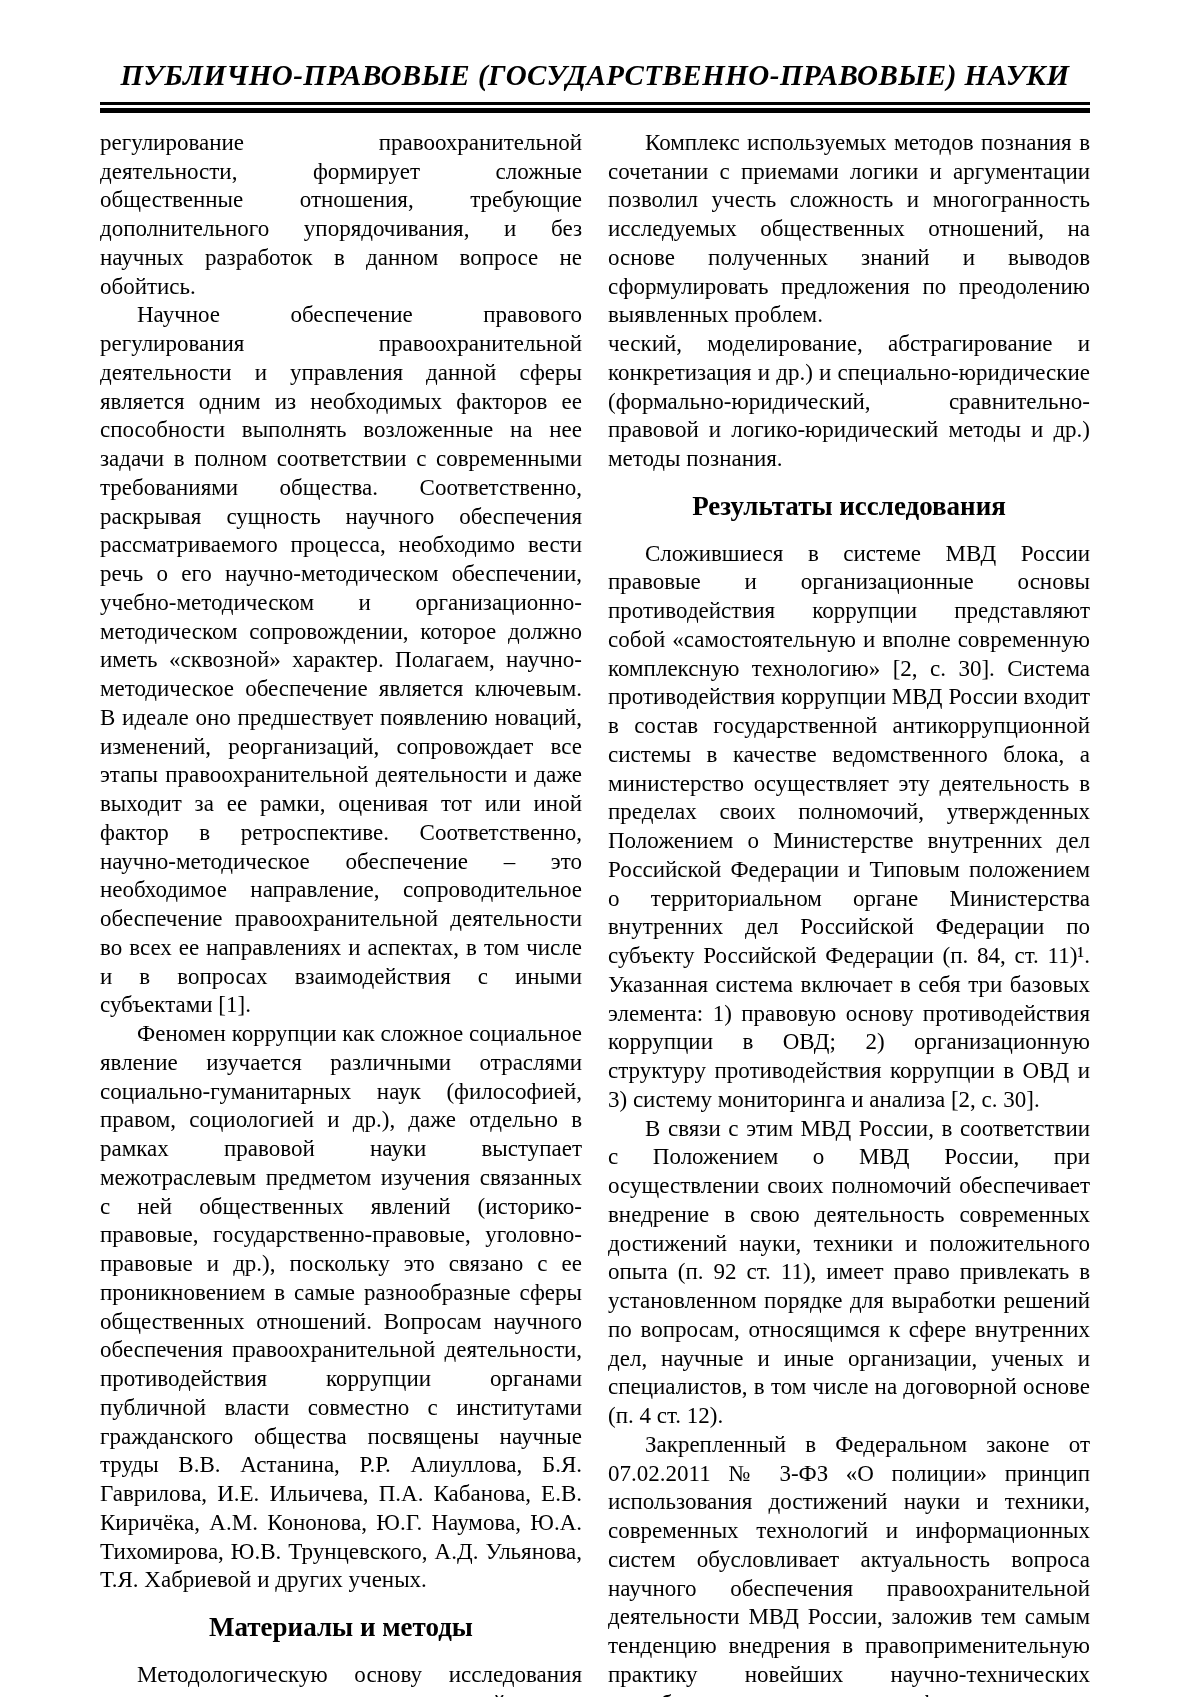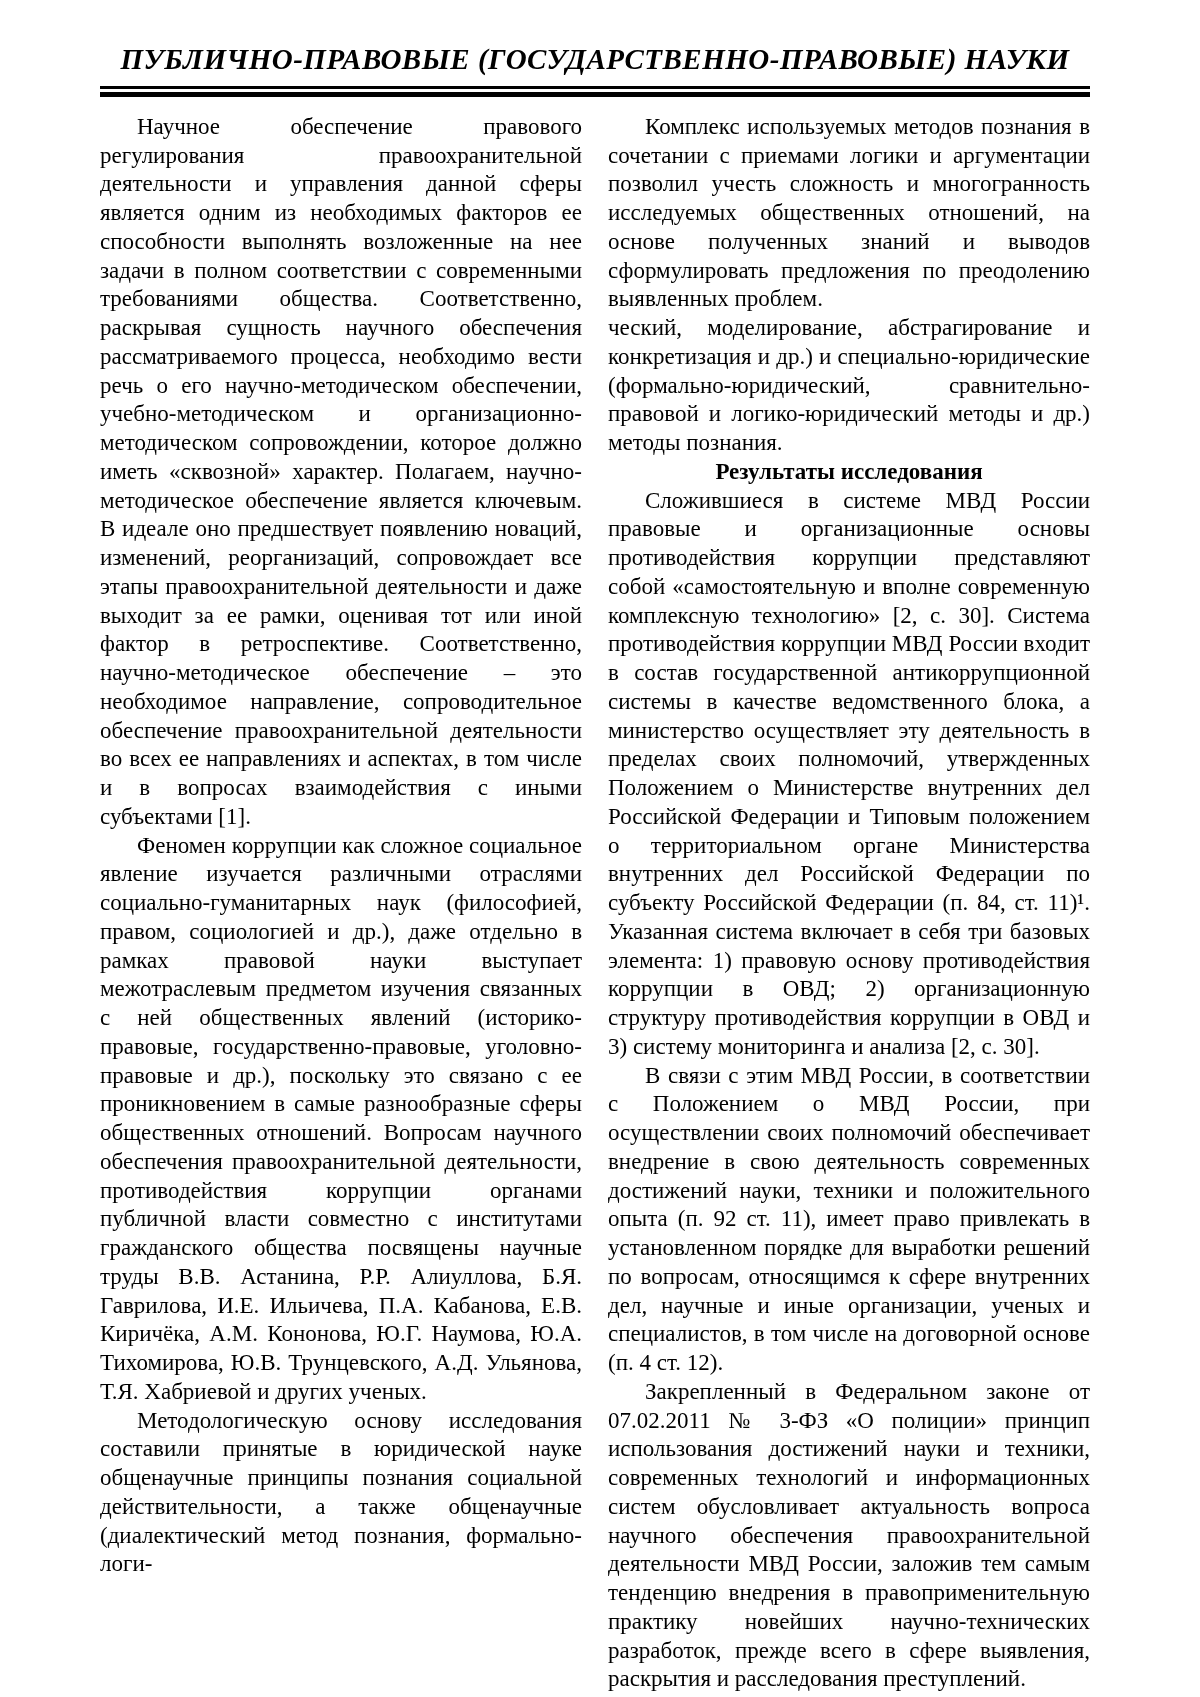--- a/index.html
+++ b/index.html
@@ -20,21 +20,21 @@
     height: 1697px;
     padding: 44px 110px 0 100px;
   }
   .journal-title {
     text-align: center;
     font-weight: 700;
     font-style: italic;
     font-size: 29px;
     letter-spacing: 0.5px;
     line-height: 1.1;
-    margin: 0 0 10px 0;
+    margin: 16px 0 10px 0;
     white-space: nowrap;
   }
   .double-rule {
     height: 3px;
     border-top: 3px solid #000;
     border-bottom: 5px solid #000;
     margin: 0 0 16px 0;
   }
   .columns {
     display: flex;
@@ -47,42 +47,44 @@
     text-align: justify;
   }
   .para {
     margin: 0;
     text-indent: 37px;
   }
   .para.no-indent {
     text-indent: 0;
   }
   .subheading {
-    margin: 0;
+    margin: 16px;
     text-align: center;
     font-weight: 700;
-    font-size: 23px;
+    font-size: 27px;
     line-height: 1.25;
   }
 </style>
 </head>
 <body>
 
 <div class="page">
 
   <div>
     <div class="journal-title">ПУБЛИЧНО-ПРАВОВЫЕ (ГОСУДАРСТВЕННО-ПРАВОВЫЕ) НАУКИ</div>
     <div class="double-rule"></div>
   </div>
 
   <div class="columns">
 
     <div class="col">
+      <p class="para no-indent">регулирование правоохранительной деятельности, формирует сложные общественные отношения, требующие дополнительного упорядочивания, и без научных разработок в данном вопросе не обойтись.</p>
       <p class="para">Научное обеспечение правового регулирования правоохранительной деятельности и управления данной сферы является одним из необходимых факторов ее способности выполнять возложенные на нее задачи в полном соответствии с современными требованиями общества. Соответственно, раскрывая сущность научного обеспечения рассматриваемого процесса, необходимо вести речь о его научно-методическом обеспечении, учебно-методическом и организационно-методическом сопровождении, которое должно иметь «сквозной» характер. Полагаем, научно-методическое обеспечение является ключевым. В идеале оно предшествует появлению новаций, изменений, реорганизаций, сопровождает все этапы правоохранительной деятельности и даже выходит за ее рамки, оценивая тот или иной фактор в ретроспективе. Соответственно, научно-методическое обеспечение – это необходимое направление, сопроводительное обеспечение правоохранительной деятельности во всех ее направлениях и аспектах, в том числе и в вопросах взаимодействия с иными субъектами [1].</p>
       <p class="para">Феномен коррупции как сложное социальное явление изучается различными отраслями социально-гуманитарных наук (философией, правом, социологией и др.), даже отдельно в рамках правовой науки выступает межотраслевым предметом изучения связанных с ней общественных явлений (историко-правовые, государственно-правовые, уголовно-правовые и др.), поскольку это связано с ее проникновением в самые разнообразные сферы общественных отношений. Вопросам научного обеспечения правоохранительной деятельности, противодействия коррупции органами публичной власти совместно с институтами гражданского общества посвящены научные труды В.В. Астанина, Р.Р. Алиуллова, Б.Я. Гаврилова, И.Е. Ильичева, П.А. Кабанова, Е.В. Киричёка, А.М. Кононова, Ю.Г. Наумова, Ю.А. Тихомирова, Ю.В. Трунцевского, А.Д. Ульянова, Т.Я. Хабриевой и других ученых.</p>
+      <p class="subheading">Материалы и методы</p>
       <p class="para">Методологическую основу исследования составили принятые в юридической науке общенаучные принципы познания социальной действительности, а также общенаучные (диалектический метод познания, формально-логи-</p>
     </div>
 
     <div class="col">
       <p class="para">Комплекс используемых методов познания в сочетании с приемами логики и аргументации позволил учесть сложность и многогранность исследуемых общественных отношений, на основе полученных знаний и выводов сформулировать предложения по преодолению выявленных проблем.</p>
       <p class="para no-indent">ческий, моделирование, абстрагирование и конкретизация и др.) и специально-юридические (формально-юридический, сравнительно-правовой и логико-юридический методы и др.) методы познания.</p>
       <p class="subheading">Результаты исследования</p>
       <p class="para">Сложившиеся в системе МВД России правовые и организационные основы противодействия коррупции представляют собой «самостоятельную и вполне современную комплексную технологию» [2, с. 30]. Система противодействия коррупции МВД России входит в состав государственной антикоррупционной системы в качестве ведомственного блока, а министерство осуществляет эту деятельность в пределах своих полномочий, утвержденных Положением о Министерстве внутренних дел Российской Федерации и Типовым положением о территориальном органе Министерства внутренних дел Российской Федерации по субъекту Российской Федерации (п. 84, ст. 11)¹. Указанная система включает в себя три базовых элемента: 1) правовую основу противодействия коррупции в ОВД; 2) организационную структуру противодействия коррупции в ОВД и 3) систему мониторинга и анализа [2, с. 30].</p>
       <p class="para">В связи с этим МВД России, в соответствии с Положением о МВД России, при осуществлении своих полномочий обеспечивает внедрение в свою деятельность современных достижений науки, техники и положительного опыта (п. 92 ст. 11), имеет право привлекать в установленном порядке для выработки решений по вопросам, относящимся к сфере внутренних дел, научные и иные организации, ученых и специалистов, в том числе на договорной основе (п. 4 ст. 12).</p>
       <p class="para">Закрепленный в Федеральном законе от 07.02.2011 № 3-ФЗ «О полиции» принцип использования достижений науки и техники, современных технологий и информационных систем обусловливает актуальность вопроса научного обеспечения правоохранительной деятельности МВД России, заложив тем самым тенденцию внедрения в правоприменительную практику новейших научно-технических разработок, прежде всего в сфере выявления, раскрытия и расследования преступлений.</p>

